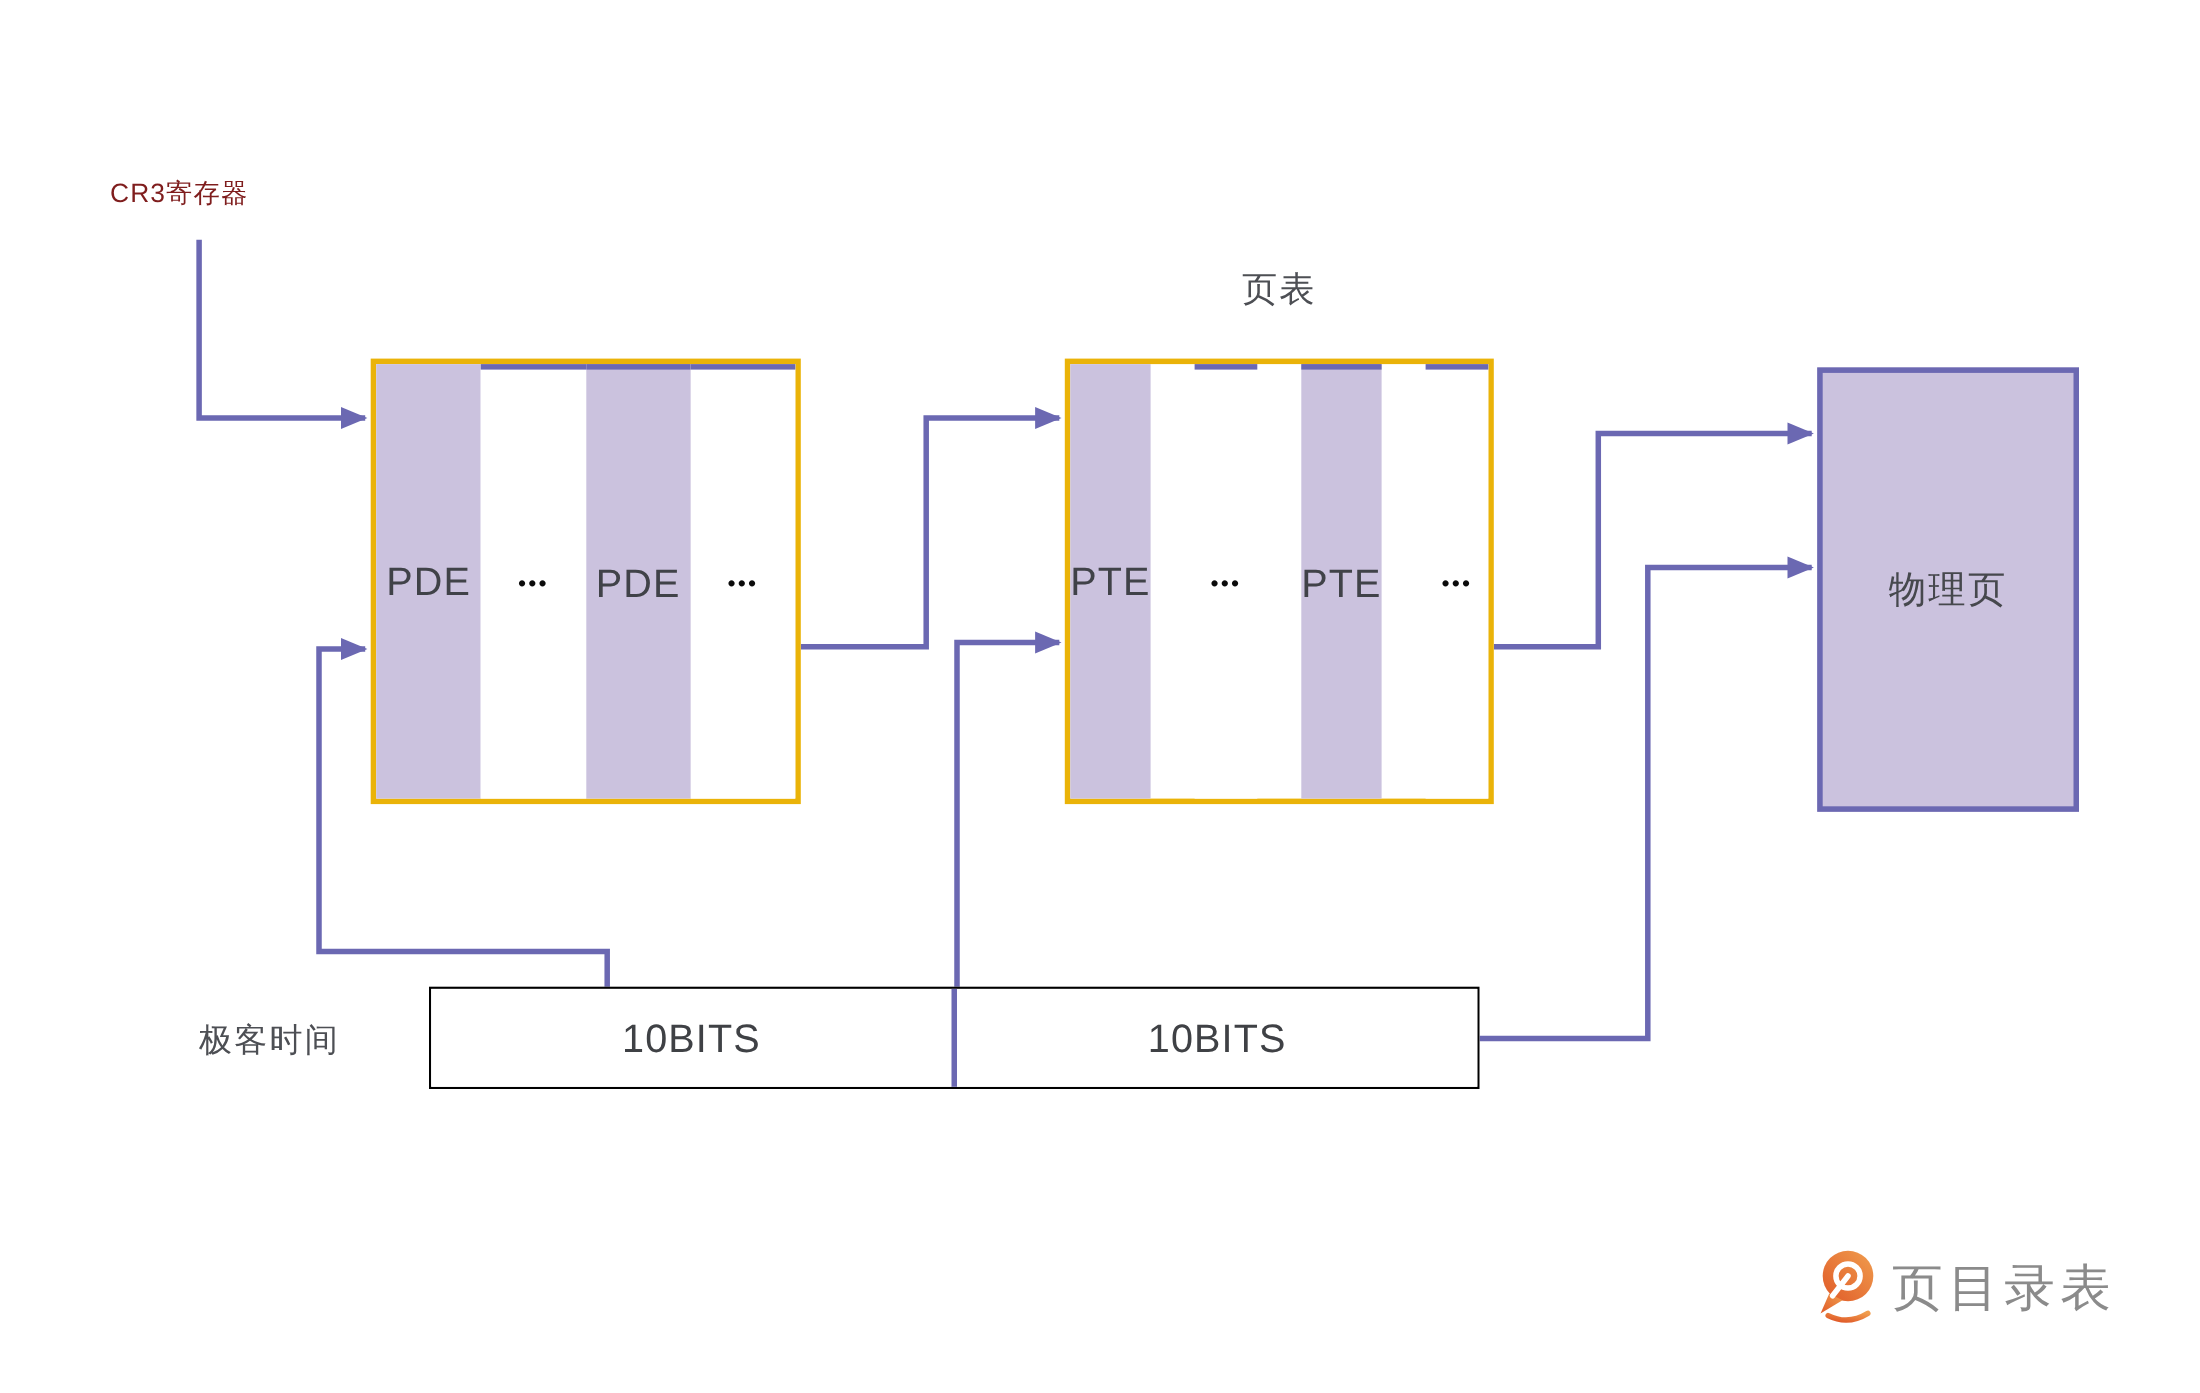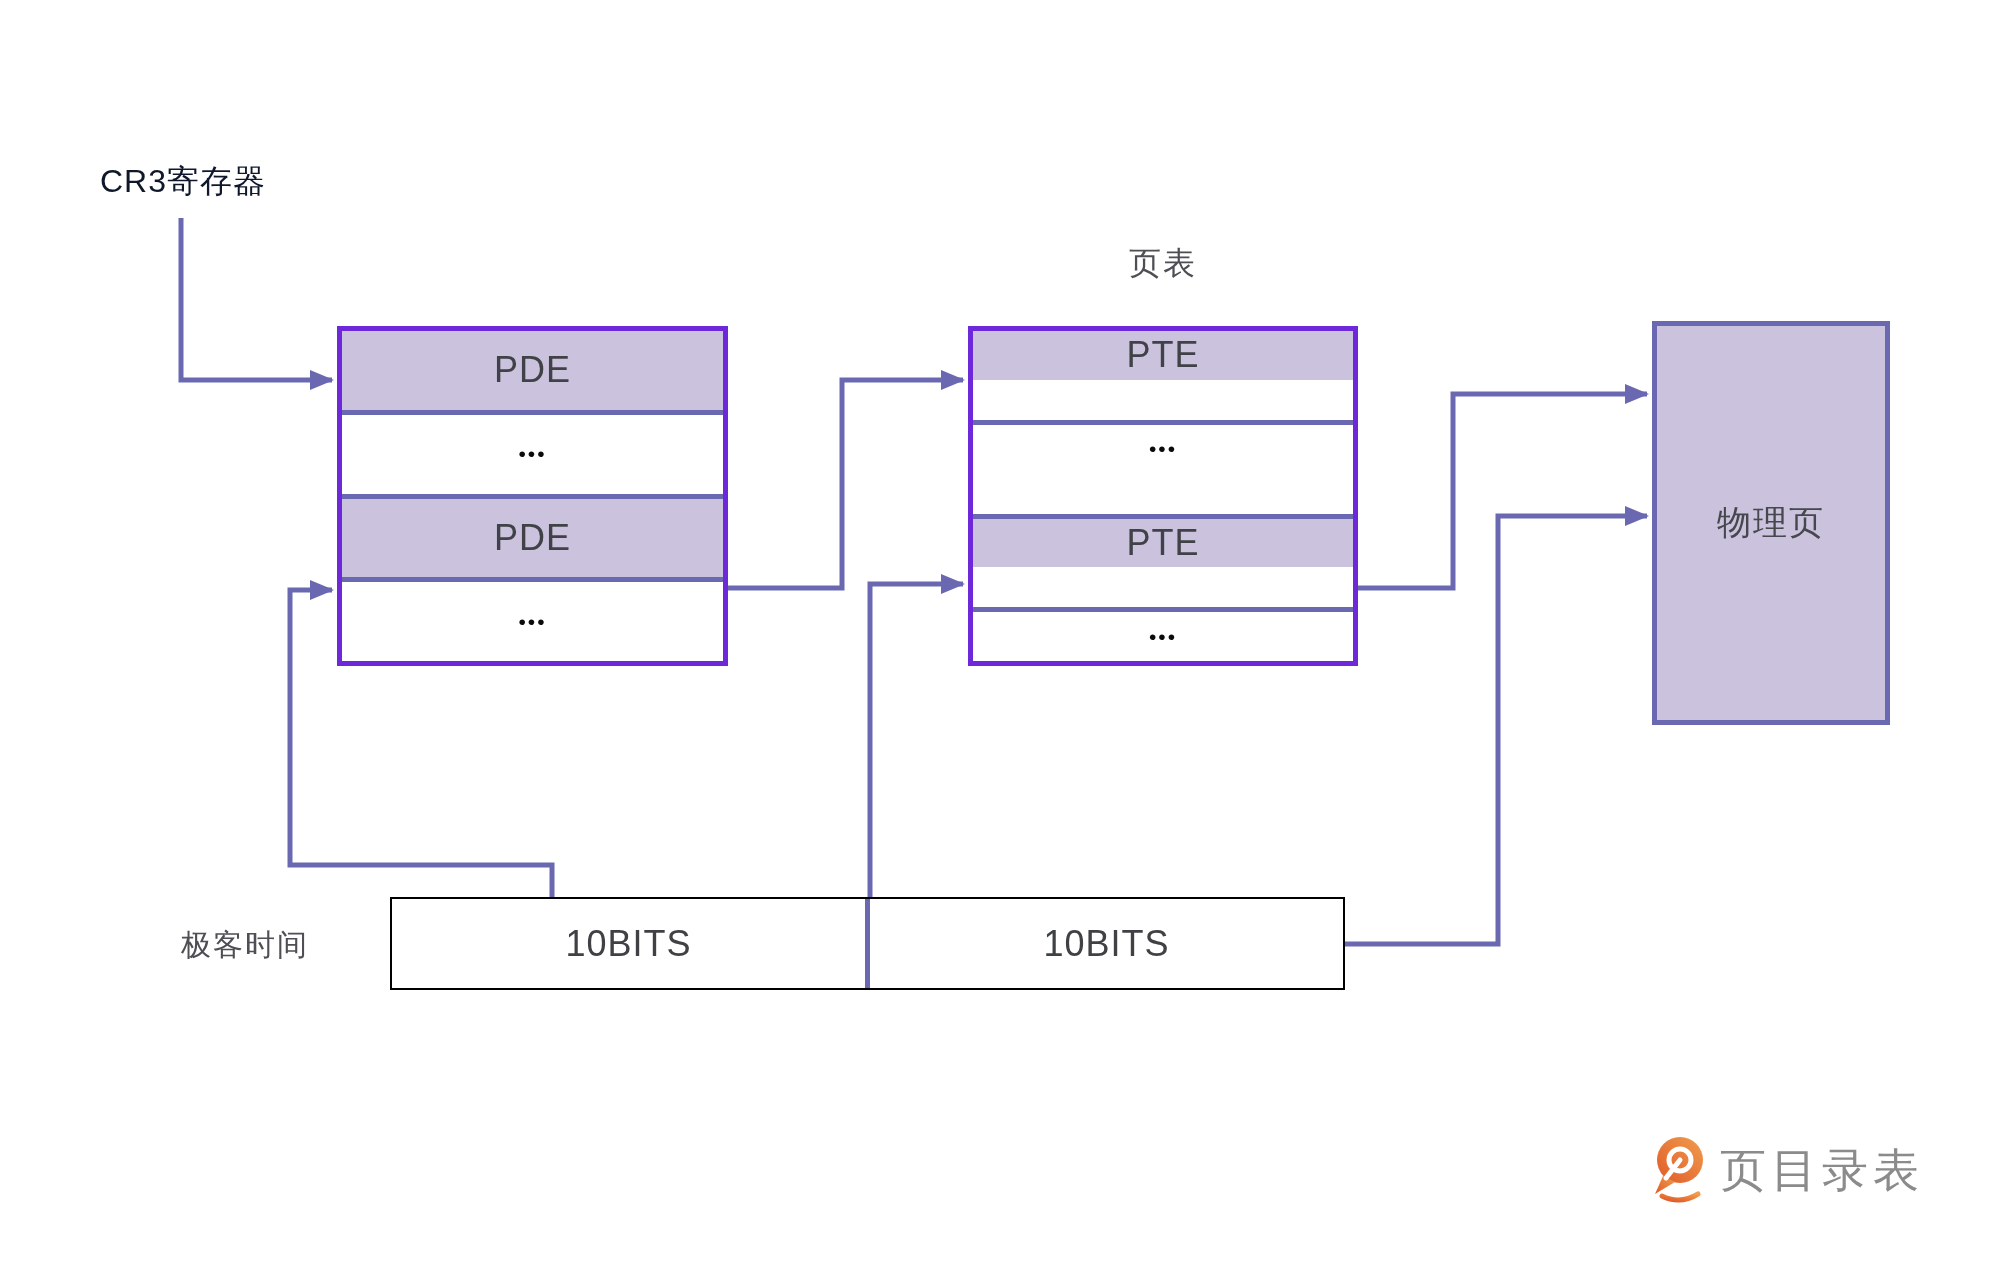--- a/index.html
+++ b/index.html
@@ -2,40 +2,40 @@
 <html><head>
 <meta charset="utf-8">
 <style>
   html,body{margin:0;padding:0;background:#ffffff;}
   .canvas{
     position:relative;width:2000px;height:1266px;background:#ffffff;overflow:hidden;
     font-family:"Liberation Sans","DejaVu Sans",sans-serif;color:#4d4f54;
   }
   .connectors{position:absolute;left:0;top:0;width:2000px;height:1266px;}
   .lbl{position:absolute;white-space:nowrap;}
-  .cr3-label{left:100px;top:160px;font-size:32px;color:#0f172a;letter-spacing:1px;}
+  .cr3-label{left:100px;top:160px;font-size:24px;color:#7f1d1d;letter-spacing:1px;}
   .tbl-title{position:absolute;top:242px;text-align:center;font-size:32px;color:#4d4f54;letter-spacing:2px;}
   .t1-title{left:337px;width:391px;}
   .t2-title{left:968px;width:390px;}
   .ptable{
-    position:absolute;top:326px;width:391px;height:340px;
-    border:5px solid #6d28d9;box-sizing:border-box;background:#ffffff;
-    display:flex;flex-direction:column;
+    position:absolute;top:326px;width:391px;height:405px;
+    border:5px solid #eab308;box-sizing:border-box;background:#ffffff;
+    display:flex;flex-direction:row;
   }
   .t1{left:337px;}
   .t2{left:968px;width:390px;gap:40px;}
   .prow{
     flex:1 1 0;display:flex;align-items:center;justify-content:center;
     font-size:36px;color:#404248;background:#ffffff;letter-spacing:1px;
   }
   .prow + .prow{border-top:5px solid #6b68b2;}
   .prow.hl{background:#cbc2de;}
   .prow.dots{font-size:21px;letter-spacing:2px;color:#0b0b0b;}
   .physical{
-    position:absolute;left:1652px;top:321px;width:238px;height:404px;
+    position:absolute;left:1652px;top:334px;width:238px;height:404px;
     background:#cbc2de;border:5px solid #6b68b2;box-sizing:border-box;
     display:flex;align-items:center;justify-content:center;
     font-size:34px;color:#46484d;letter-spacing:2px;
   }
   .va-label{left:150px;top:925px;width:190px;text-align:center;font-size:30px;color:#4d4f54;letter-spacing:2px;}
   .vabox{
     position:absolute;left:390px;top:897px;width:955px;height:93px;
     border:2px solid #000000;box-sizing:border-box;background:#ffffff;display:flex;
   }
   .vacell{

